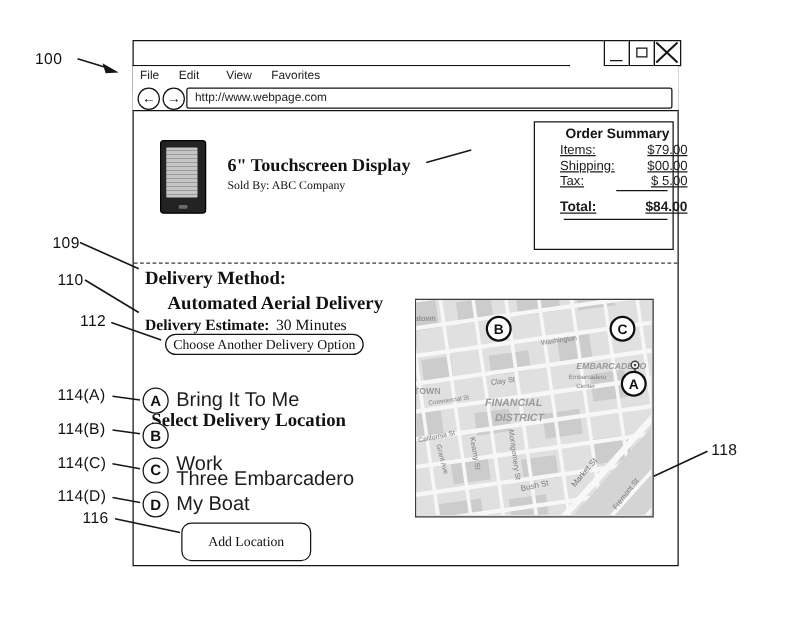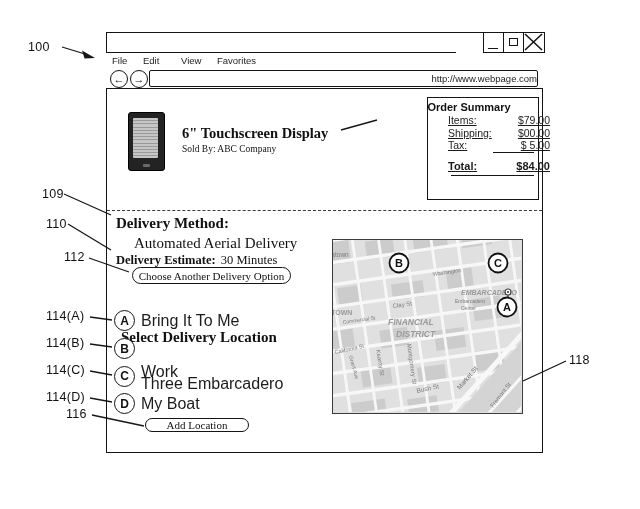--- a/index.html
+++ b/index.html
@@ -13,46 +13,46 @@
   .titlebar{left:106px;top:32px;width:350px;height:21px;border:1.6px solid #141414;box-sizing:border-box;
             display:flex;background:#fff;margin-top:20px;}
   .title{font-size:13px;font-weight:700;letter-spacing:.6px;padding-left:5px;}
   .ctrl{top:32px;width:21px;height:21px;border:1.5px solid #141414;box-sizing:border-box;background:#fff;}
   .menubar{left:106px;top:52.5px;width:437px;height:16px;border-bottom:1.3px solid #141414;box-sizing:border-box;background:#fff;}
   .menuitem{top:55px;font-size:9.5px;color:#222;}
   .navbar{left:106px;top:68px;width:437px;height:21px;border-bottom:1.3px solid #141414;box-sizing:border-box;background:#fff;}
   .navcircle{top:69.5px;width:18px;height:18px;border:1.5px solid #141414;border-radius:50%;box-sizing:border-box;
              display:flex;align-items:center;justify-content:center;font-size:11px;font-weight:700;background:#fff;}
   .urlbox{left:149px;top:70px;width:389px;height:17px;border:1.3px solid #141414;border-radius:2px;box-sizing:border-box;
-          font-size:9.5px;color:#222;padding:0 0 0 6px;background:#fff;font-family:"Liberation Sans",sans-serif;outline:none;text-align:right;}
+          font-size:9.5px;color:#222;padding:0 0 0 6px;background:#fff;font-family:"Liberation Sans",sans-serif;outline:none;}
   
   .device{left:128px;top:112px;width:35px;height:57px;background:#232323;border-radius:3px;border:1px solid #000;}
   .device-screen{left:4px;top:5px;width:25px;height:40px;position:absolute;border-radius:1px;
       background:repeating-linear-gradient(#c6c6c6 0 2.2px,#9a9a9a 2.2px 3.2px);}
   .device-btn{left:14px;bottom:3px;width:7px;height:3px;position:absolute;background:#6a6a6a;border-radius:1px;}
   .prod-title{left:182px;top:125px;font-size:14.5px;font-weight:700;}
   .prod-seller{left:182px;top:144px;font-size:9.5px;}
   
   .ordbox{left:427px;top:97px;width:112px;height:103px;border:1.6px solid #141414;box-sizing:border-box;background:#fff;}
-  .ordtitle{left:404px;top:101px;width:130px;text-align:center;font-size:11px;font-weight:700;}
+  .ordtitle{left:429px;top:101px;width:130px;text-align:center;font-size:11px;font-weight:700;}
   .ordrow{left:448px;width:102px;display:flex;justify-content:space-between;font-size:10.5px;color:#1c1c1c;text-decoration:underline;}
   .ordline{border-top:1.3px solid #141414;height:0;}
   
   .dotline{left:107px;top:210px;width:435px;border-top:1.3px dashed #3a3a3a;height:0;}
   .h-method{left:116px;top:215px;font-size:15px;font-weight:700;}
-  .method-val{left:134px;top:235px;font-size:15px;}
+  .method-val{left:134px;top:235px;font-size:15px;font-weight:bold;}
   .estimate{left:116px;top:253px;font-size:12.5px;}
   .pillbtn{border:1.4px solid #141414;border-radius:9px;box-sizing:border-box;background:#fff;
            display:flex;align-items:center;justify-content:center;font-size:11px;cursor:pointer;}
   .choosebtn{left:132px;top:267px;width:159px;height:17px;}
   .h-select{left:121px;top:289px;font-size:15px;font-weight:700;margin-top:40px;}
   .loccircle{left:114px;width:21px;height:21px;border:1.5px solid #141414;border-radius:50%;box-sizing:border-box;
              display:flex;align-items:center;justify-content:center;font-size:12px;font-weight:700;background:#fff;}
   .loclabel{left:141px;font-size:16px;color:#1c1c1c;line-height:12.2px;}
-  .addbtn{left:145px;top:418px;width:104px;height:14px;border-radius:8px;}
+  .addbtn{left:145px;top:418px;width:104px;height:31px;border-radius:8px;}
   
   .map{left:332px;top:239px;width:191px;height:175px;border:1.6px solid #3c3c3c;box-sizing:border-box;background:#e0e0e0;}
   .leaders{left:0;top:0;width:640px;height:509px;pointer-events:none;}
 </style>
 </head>
 <body>
 
 <div class="abs ref" style="left:28px;top:40px">100</div>
 <div class="abs ref" style="left:380px;top:111px">102</div>
 <div class="abs ref" style="left:42px;top:187px">109</div>

